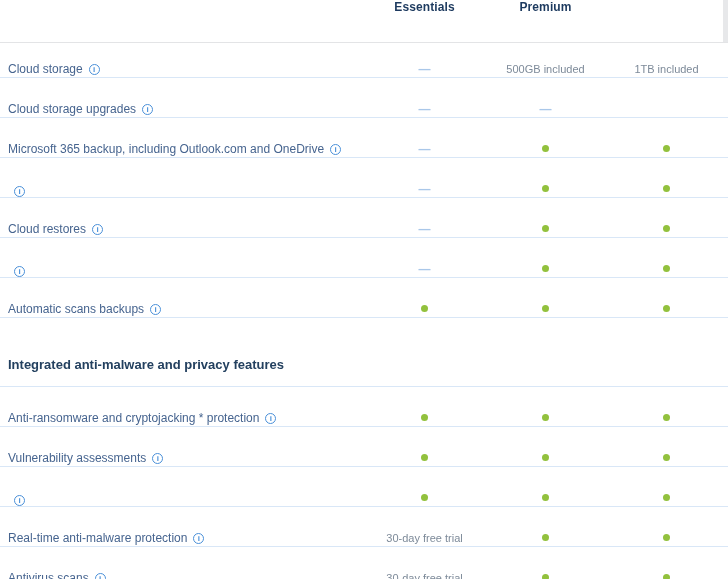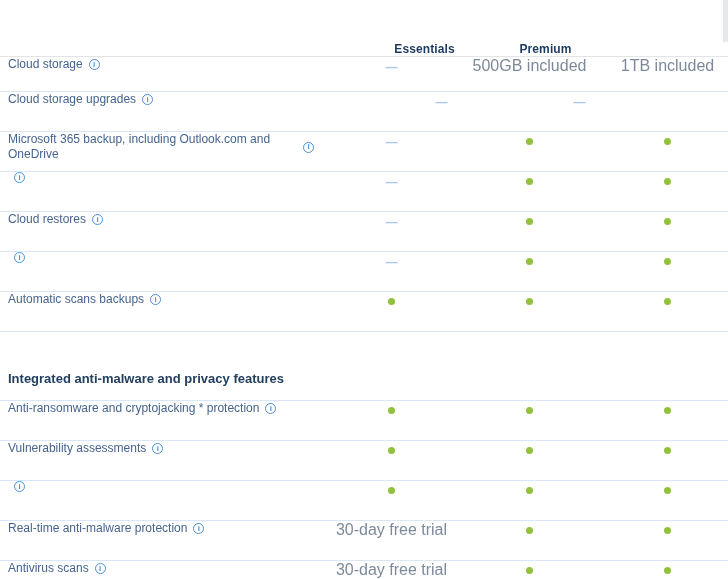--- a/index.html
+++ b/index.html
@@ -15,53 +15,53 @@
     --edge-strip:#e7e8ea;
     --bg:#ffffff;
   }
   html,body{margin:0;padding:0;}
   body{
     width:728px;height:579px;overflow:hidden;background:var(--bg);
     font-family:"Liberation Sans","DejaVu Sans",sans-serif;
   }
   .table{width:728px;}
   .header-row{
-    display:flex;align-items:flex-end;height:57px;
+    display:flex;align-items:flex-start;height:43px;
     border-bottom:1px solid var(--header-border);
     position:relative;box-sizing:border-box;
   }
   .label-col{width:364px;box-sizing:border-box;padding-left:8px;display:flex;align-items:center;}
   .val-col{width:121px;text-align:center;flex:0 0 auto;}
   .col-header{
     font-size:12px;font-weight:bold;color:var(--header-text);letter-spacing:.1px;
   }
   .edge-strip{
     position:absolute;right:0;top:0;width:5px;height:42px;background:var(--edge-strip);
   }
   .row{
-    display:flex;align-items:flex-start;height:40px;
-    border-bottom:1px solid var(--row-border);box-sizing:border-box;gap:17px;
+    display:flex;align-items:flex-end;height:40px;
+    border-bottom:1px solid var(--row-border);box-sizing:border-box;
   }
   .row.first-row{height:35px;}
   .row-label{
     font-size:12px;color:var(--label-text);line-height:1.25;
   }
   .info-icon{
     display:inline-flex;align-items:center;justify-content:center;
     width:11px;height:11px;margin-left:6px;flex:0 0 auto;
     border:1px solid var(--info-icon);border-radius:50%;
     color:var(--info-icon);font-size:8px;font-weight:bold;line-height:1;
     box-sizing:border-box;cursor:pointer;
   }
   .dash{color:var(--dash);font-size:12px;font-weight:bold;}
   .dot{
     display:inline-block;width:7px;height:7px;border-radius:50%;
     background:var(--dot-green);vertical-align:middle;
   }
-  .val-text{font-size:16px;color:var(--value-text);}
+  .val-text{font-size:11px;color:var(--value-text);}
   .section-block{
     height:69px;display:flex;align-items:flex-end;
     padding:0 0 14px 8px;box-sizing:border-box;
     border-bottom:1px solid var(--row-border);
   }
   .section-title{
     font-size:13px;font-weight:bold;color:var(--section-title);
   }
 </style>
 </head>

